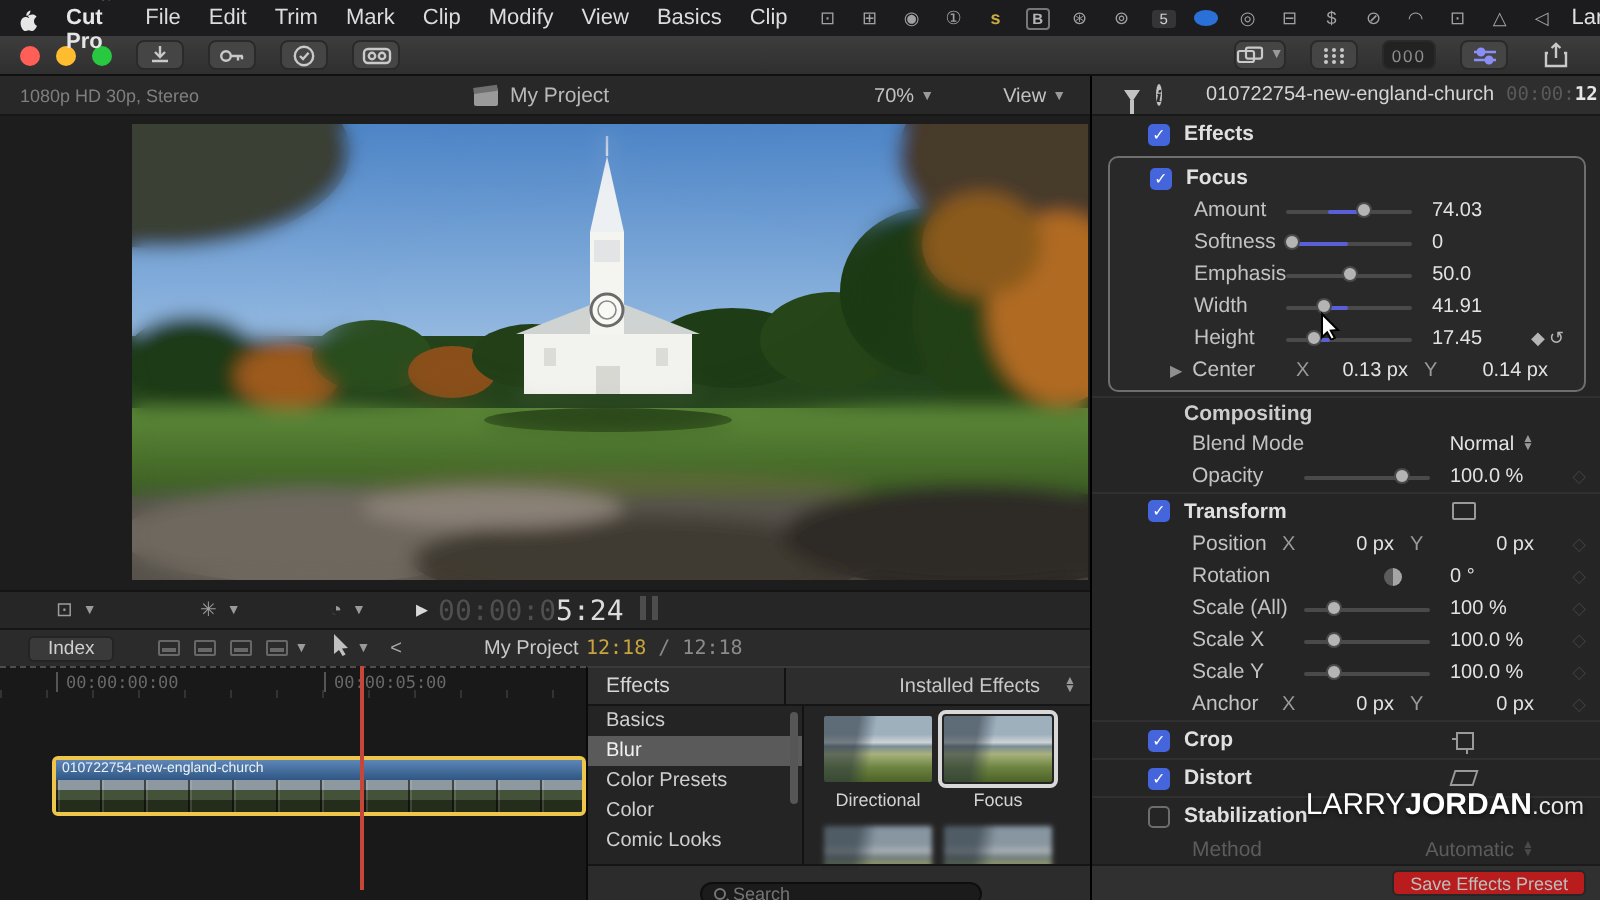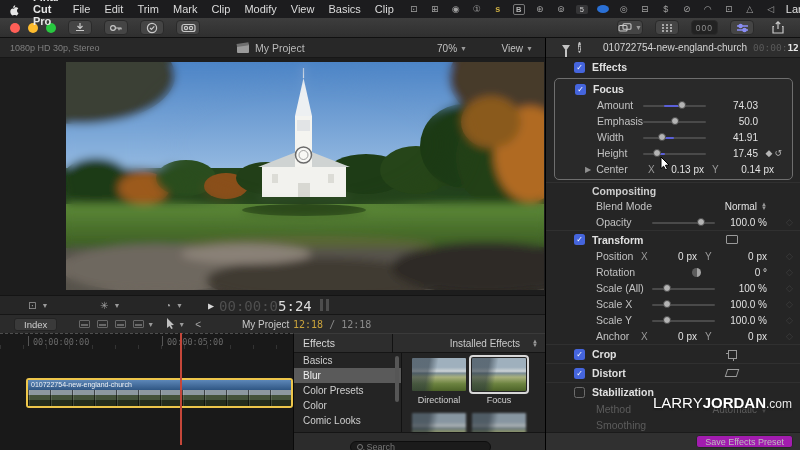--- a/index.html
+++ b/index.html
@@ -142,21 +142,21 @@
   .plain-label{ color:#cdcdcd;}
   .cb{ width:11px; height:11px; border-radius:2.5px; background:#4565dd; color:#fff; font-size:8px; font-weight:bold;
     display:flex; align-items:center; justify-content:center; margin-left:28px; margin-right:7px; flex:none;}
   .cb.empty{ background:transparent; border:1px solid #6d6d6d; color:transparent;}
   .indent{ padding-left:50px;}
   .ilabel{ flex:1; color:#c2c2c2; white-space:nowrap;}
   .slider{ width:63px; height:9px; position:relative; flex:none; margin-right:10px;}
   .slider .track{ position:absolute; left:0; right:0; top:4px; height:2px; background:#4a4a4a; border-radius:1px;}
   .slider .fill{ position:absolute; top:4px; height:2px; background:#5a5fd8; border-radius:1px;}
   .slider .knob{ position:absolute; top:0.5px; width:8px; height:8px; border-radius:50%; background:#b4b4b4; border:1px solid #4a4a4a; margin-left:-4px;}
-  .ival{ width:42px; text-align:right; color:#e2e2e2; flex:none; font-size:10px;}
+  .ival{ width:42px; color:#e2e2e2; flex:none; font-size:10px;}
   .kfslot{ width:26px; flex:none; text-align:right; color:#3f3f3f; font-size:9px;}
   .kfslot.lit{ color:#b5b5b5; letter-spacing:2px;}
   .xy{ display:flex; align-items:center; flex:none;}
   .xy .axis{ color:#9a9a9a; width:10px; font-size:10px;}
   .xy .xval{ width:46px; text-align:right; color:#e2e2e2; font-size:10px;}
   .xy .yval{ width:52px; text-align:right; color:#e2e2e2; font-size:10px;}
   .divider{ height:1px; background:#1c1c1c; border-bottom:1px solid #303030;}
   #focus-box{ margin:2px 8px; border:1px solid #6e6e6e; border-radius:5px; background:#292929; padding:2px 0;}
   #focus-box .cb{ margin-left:20px;}
   #focus-box .indent{ padding-left:42px;}
@@ -171,21 +171,21 @@
   .hdr-icon-slot{ width:70px; display:flex; justify-content:center; flex:none;}
   .dimrow{ color:#5c5c5c;}
   .dimrow .ilabel{ color:#5c5c5c;}
   .dimrow .popup-val{ color:#5c5c5c;}
   .dimrow .updown{ color:#4a4a4a;}
   #watermark{ position:absolute; right:8px; top:356px; font-size:15px; color:#fff; white-space:nowrap; z-index:20;
     text-shadow:0 1px 2px rgba(0,0,0,.6);}
   #watermark .p1{ font-weight:normal;} #watermark .p2{ font-weight:bold;} #watermark .p3{ font-size:12px; color:#e8e8e8;}
   #insp-bottombar{ position:absolute; left:0; bottom:0; width:255px; height:18px; background:#303030; border-top:1px solid #1b1b1b;
     display:flex; align-items:center; justify-content:flex-end; padding:0 8px;}
-  #save-preset{ background:#a21caf; border:1px solid #272727; border-radius:3px; height:13px; padding:0 8px;
+  #save-preset{ background:#b91c1c; border:1px solid #272727; border-radius:3px; height:13px; padding:0 8px;
     font-size:9px; color:#bdbdbd; display:flex; align-items:center;}
   #cursor{ position:absolute; left:114px; top:118px; z-index:30;}
   .kf-dia{ color:#3f3f3f; font-size:9px;}
 </style>
 </head>
 <body>
 
 <div id="menubar">
   <span class="apple-glyph">
       <svg width="11" height="13" viewBox="0 0 11 13">
@@ -480,20 +480,30 @@
         <span class="ilabel">Amount</span>
         <span class="slider">
             <span class="track"></span>
             <span class="fill" style="left:33%;width:29%"></span>
             <span class="knob" style="left:62%"></span>
           </span>
         <span class="ival">74.03</span>
         <span class="kfslot"></span>
       </div>
       <div class="irow indent">
+        <span class="ilabel">Softness</span>
+        <span class="slider">
+            <span class="track"></span>
+            <span class="fill" style="left:5%;width:45%"></span>
+            <span class="knob" style="left:5%"></span>
+          </span>
+        <span class="ival">0</span>
+        <span class="kfslot"></span>
+      </div>
+      <div class="irow indent">
         <span class="ilabel">Emphasis</span>
         <span class="slider">
             <span class="track"></span>
             <span class="knob" style="left:50%"></span>
           </span>
         <span class="ival">50.0</span>
         <span class="kfslot"></span>
       </div>
       <div class="irow indent">
         <span class="ilabel">Width</span>

